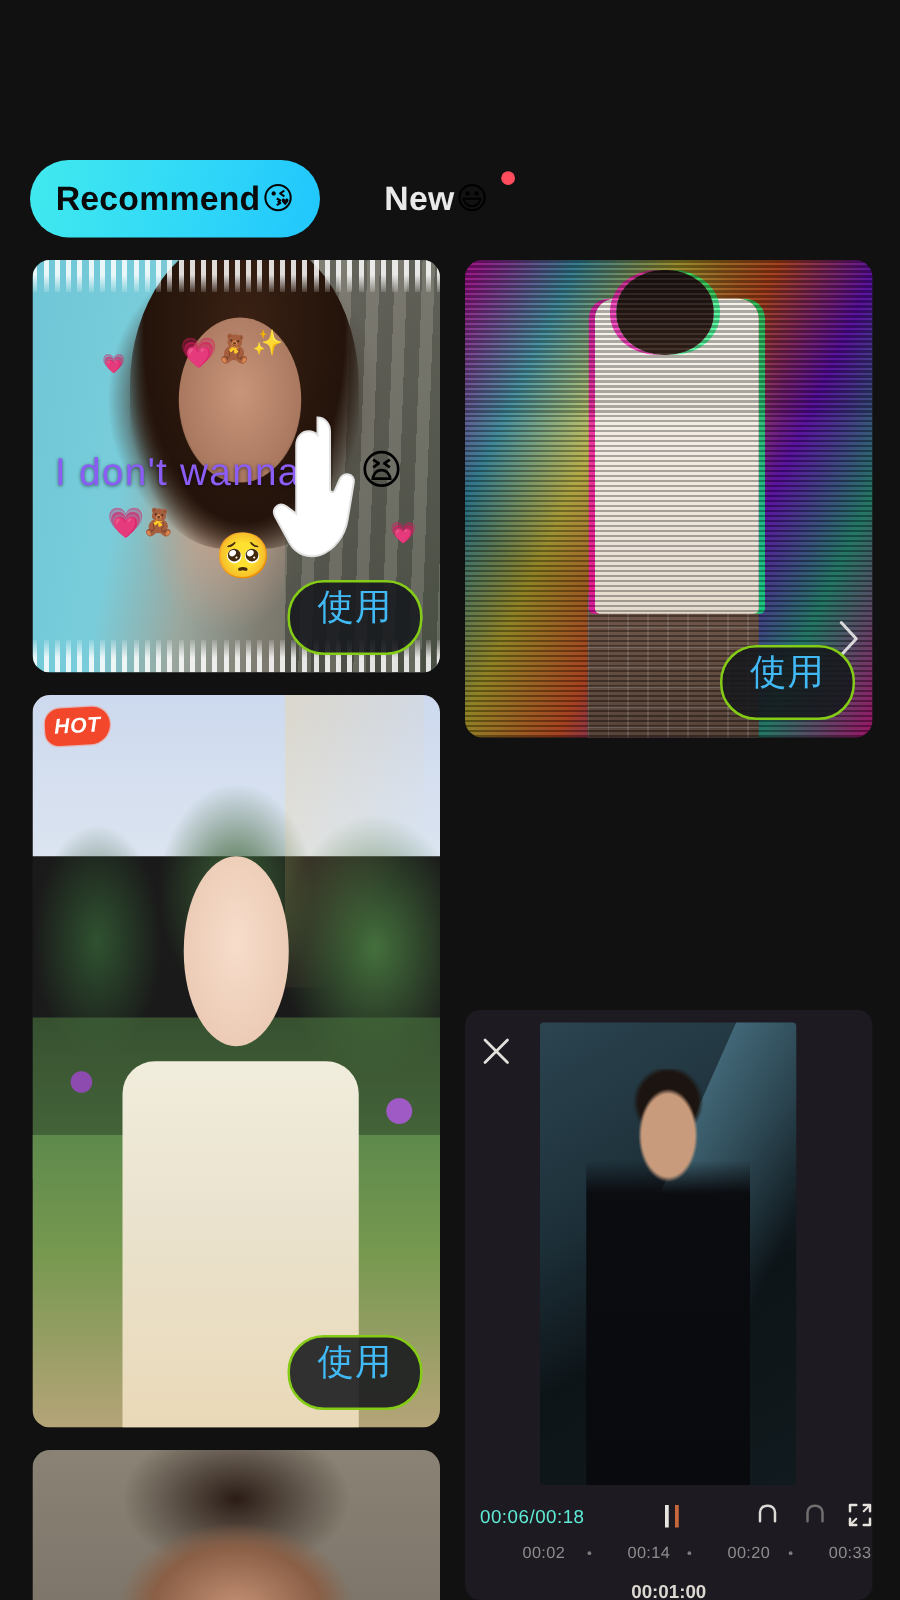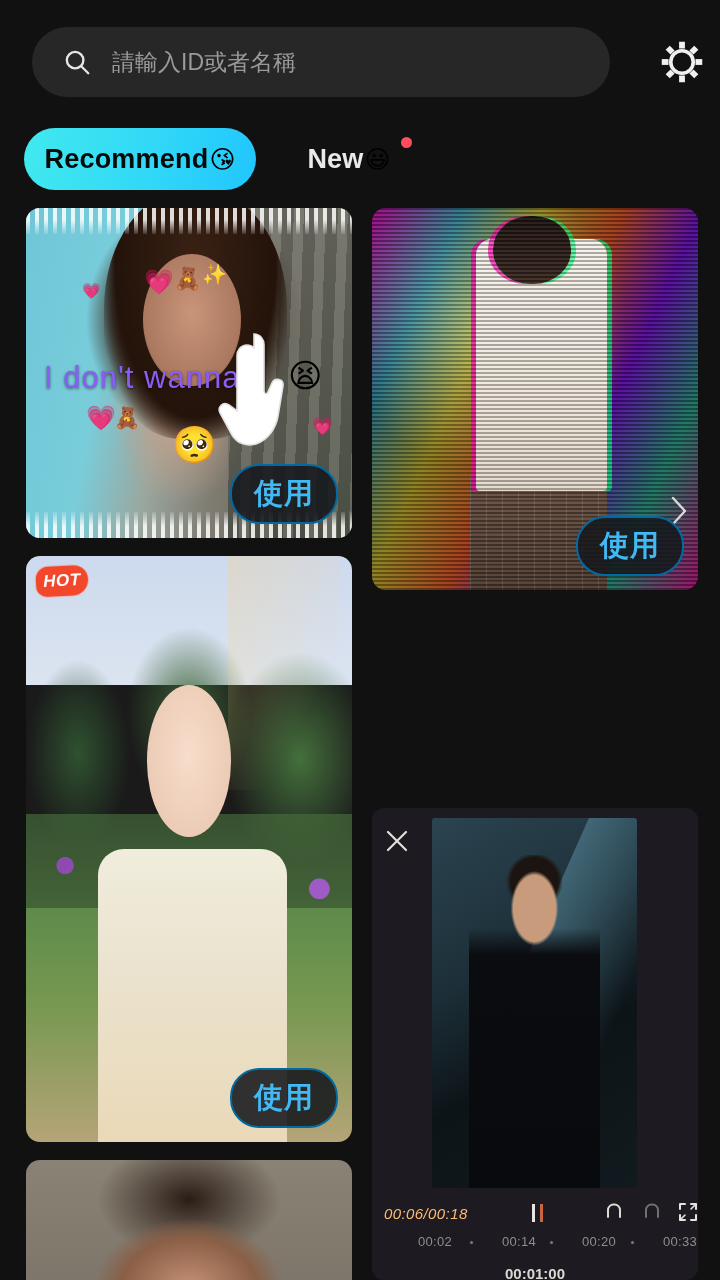--- a/index.html
+++ b/index.html
@@ -28,21 +28,21 @@
   .dot{position:absolute;width:11px;height:11px;border-radius:50%;background:#ff4d5e;top:9px;right:-2px;}
 
   
   .col{position:absolute;}
   .colL{left:26px;top:208px;width:326px;}
   .colR{left:372px;top:208px;width:326px;}
 
   .card{position:relative;border-radius:14px;overflow:hidden;margin-bottom:18px;background:#1a1a1a;}
 
   .use-btn{position:absolute;right:14px;bottom:14px;width:104px;height:56px;border-radius:29px;
-      background:rgba(22,24,28,.88);border:2px solid #0369a1;display:flex;align-items:center;justify-content:center;font-weight:bold;}
+      background:rgba(22,24,28,.88);border:2px solid #84cc16;display:flex;align-items:flex-start;justify-content:center;}
   .use-btn span{color:#41b9f5;font-size:29px;letter-spacing:1px;}
 
   .hot{position:absolute;left:10px;top:10px;width:52px;height:30px;background:#f2472a;
       border-radius:14px 16px 18px 12px;display:flex;align-items:center;justify-content:center;
       transform:rotate(-3deg);box-shadow:0 0 0 1px rgba(255,120,90,.4);}
   .hot span{color:#fff;font-size:17px;font-weight:700;font-style:italic;letter-spacing:.5px;}
 
   .chev{position:absolute;right:8px;top:286px;width:22px;height:34px;opacity:.85;}
 
   
@@ -127,61 +127,39 @@
   .pl-close{position:absolute;left:10px;top:18px;width:30px;height:30px;}
   .pl-video{position:absolute;left:60px;top:10px;width:205px;height:370px;border-radius:3px;overflow:hidden;
     background:linear-gradient(150deg,#2b4450 0%,#1d3039 36%,#0d1418 62%,#111a1e 100%);}
   .pl-video .vfig{position:absolute;left:18%;top:10%;width:64%;height:90%;
     background:radial-gradient(ellipse 26% 16% at 50% 16%,#c89b7c 0 62%,rgba(200,155,124,0) 70%),
                radial-gradient(ellipse 30% 12% at 50% 8%,#1c1410 0 60%,rgba(28,20,16,0) 72%),
                linear-gradient(180deg,rgba(0,0,0,0) 22%,#0b0c10 30%,#090a0d 100%);}
   .pl-video .vbeam{position:absolute;right:-6%;top:-4%;width:52%;height:70%;transform:rotate(24deg);
     background:linear-gradient(90deg,rgba(90,140,160,.55),rgba(10,18,22,.1));}
   .pl-bar{position:absolute;left:0;top:386px;width:100%;height:38px;display:flex;align-items:center;}
-  .pl-time{margin-left:12px;font-size:15px;color:#fdba74;font-style:italic;letter-spacing:.4px;
+  .pl-time{margin-left:12px;font-size:15px;color:#5eead4;letter-spacing:.4px;
     font-family:"Liberation Sans","DejaVu Sans",sans-serif;}
   .pl-pause{position:absolute;left:158px;top:10px;width:18px;height:18px;}
   .pl-pause i{position:absolute;top:0;width:3px;height:18px;background:#e8e5e1;}
   .pl-pause i:nth-child(1){left:2px;}
   .pl-pause i:nth-child(2){left:10px;background:#c8663c;}
   .pl-undo{position:absolute;left:228px;top:6px;width:26px;height:26px;}
   .pl-redo{position:absolute;left:268px;top:6px;width:26px;height:26px;opacity:.55;}
   .pl-full{position:absolute;left:304px;top:6px;width:24px;height:24px;}
   .ruler{position:absolute;left:0;top:424px;width:100%;height:26px;margin-left:36px;}
   .ruler .tk{position:absolute;top:2px;font-size:13px;color:#8d8d8d;letter-spacing:.3px;}
   .ruler .pd{position:absolute;top:9px;width:3px;height:3px;border-radius:50%;background:#7c7c7c;}
   .pl-foot{position:absolute;left:0;bottom:-2px;width:100%;text-align:center;font-size:15px;color:#dcd8d2;font-weight:600;}
 </style>
 </head>
 <body>
 
 <div class="app">
 
-  <div class="topbar">
-    <div class="search-wrap">
-      <svg class="search-icon" viewBox="0 0 24 24" fill="none">
-        <circle cx="10.5" cy="10.5" r="6.6" stroke="#e6e6e6" stroke-width="1.9"></circle>
-        <line x1="15.4" y1="15.4" x2="21" y2="21" stroke="#e6e6e6" stroke-width="1.9" stroke-linecap="round"></line>
-      </svg>
-      <input class="search-input" type="text" placeholder="請輸入ID或者名稱" value="" style="">
-    </div>
-    <svg class="gear" viewBox="0 0 48 48" fill="none">
-      <circle cx="24" cy="24" r="10" stroke="#f0f0f0" stroke-width="3.2"></circle>
-      <g stroke="#f0f0f0" stroke-width="5.2" stroke-linecap="butt">
-        <line x1="24" y1="6" x2="24" y2="12"></line>
-        <line x1="24" y1="36" x2="24" y2="42"></line>
-        <line x1="6" y1="24" x2="12" y2="24"></line>
-        <line x1="36" y1="24" x2="42" y2="24"></line>
-        <line x1="11.3" y1="11.3" x2="15.6" y2="15.6"></line>
-        <line x1="32.4" y1="32.4" x2="36.7" y2="36.7"></line>
-        <line x1="36.7" y1="11.3" x2="32.4" y2="15.6"></line>
-        <line x1="15.6" y1="32.4" x2="11.3" y2="36.7"></line>
-      </g>
-    </svg>
-  </div>
 
   <div class="tabs">
     <div class="tab active">
       <span class="lab">Recommend</span>
       <span class="emo">😘</span>
     </div>
     <div class="tab t2">
       <span class="lab">New</span>
       <span class="emo">😃</span>
       <span class="dot"></span>

